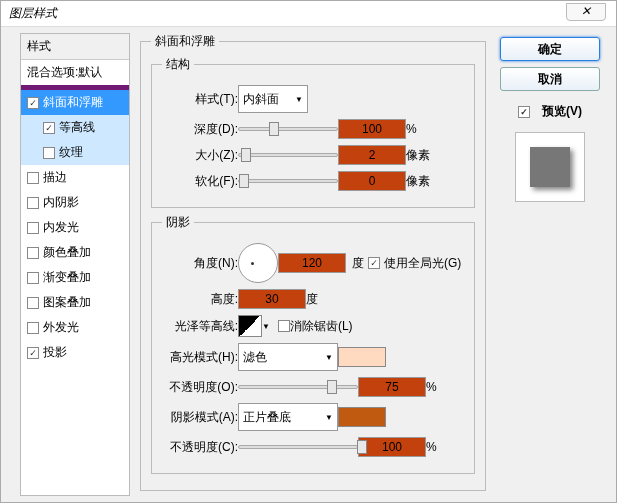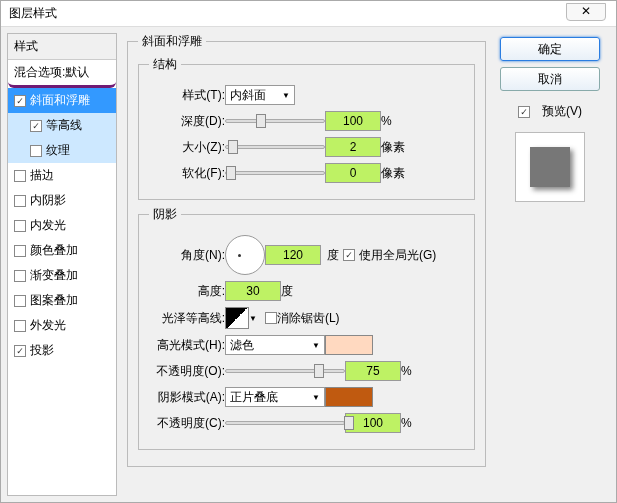--- a/index.html
+++ b/index.html
@@ -1,48 +1,48 @@
 <!DOCTYPE html>
 <html><head>
 <meta charset="utf-8">
 <style>
 * { box-sizing: border-box; font-family: "Microsoft YaHei", "SimSun", sans-serif; font-size: 12px; }
 body { margin: 0; background: #f0f0f0; }
 .dialog { width: 617px; height: 503px; background: #f0f0f0; border: 1px solid #aaa; position: relative; }
-.titlebar { height: 26px; background: #fff; border-bottom: 1px solid #ddd; padding: 4px 8px; display: flex; align-items: center; }
+.titlebar { height: 26px; background: #fff; border-bottom: 1px solid #ddd; padding: 4px 8px; display: flex; align-items: center; font-style: italic; }
 .close-btn { position: absolute; right: 10px; top: 2px; width: 40px; height: 18px; border: 1px solid #bbb; border-radius: 0 0 4px 4px; background: #f8f8f8; text-align: center; line-height: 14px; }
-.body { display: flex; padding: 6px; height: calc(100% - 26px); }
+.body { display: flex; padding: 6px; height: calc(100% - 26px); margin-left: 13px; }
 .left-panel { width: 110px; border: 1px solid #bbb; background: #fff; margin-right: 6px; }
 .left-head { padding: 4px 6px; border-bottom: 1px solid #ccc; background: #f0f0f0; }
-.left-sub { padding: 4px 6px; border-bottom: 3px solid #701a75; background: #fff; border-radius: 6px; }
+.left-sub { padding: 4px 6px; border-bottom: 5px solid #701a75; background: #fff; }
 .left-item { padding: 4px 6px; display: flex; align-items: center; gap: 4px; cursor: pointer; }
 .left-item.sel { background: #3399ff; color: #fff; }
 .left-item.sub-sel { background: #cde8ff; }
 .left-item.indent { padding-left: 22px; }
 .cb { width: 12px; height: 12px; border: 1px solid #888; background: #fff; display: inline-flex; align-items: center; justify-content: center; font-size: 9px; color: #333; }
 .cb.checked::after { content: "✓"; }
 .mid { flex: 1; padding: 0 4px; }
 fieldset { border: 1px solid #bbb; margin: 0 0 6px 0; padding: 6px 10px 10px 10px; background: #f0f0f0; }
 legend { padding: 0 4px; }
 .row { display: flex; align-items: center; margin: 6px 0; gap: 0; }
 .lbl { width: 76px; text-align: right; }
-.combo { border: 1px solid #999; background: #fff; height: 20px; padding: 0 4px; min-width: 70px; display: inline-flex; align-items: center; position: relative; }
+.combo { border: 1px solid #999; background: #fff; height: 28px; padding: 0 4px; min-width: 70px; display: inline-flex; align-items: center; position: relative; }
 .combo::after { content: "▼"; font-size: 8px; position: absolute; right: 4px; }
 .slider { height: 4px; background: #ddd; border: 1px solid #aaa; border-radius: 2px; position: relative; flex: 0 0 100px; }
 .slider .thumb { width: 10px; height: 14px; background: #e8e8e8; border: 1px solid #888; position: absolute; top: -6px; }
-.numbox { width: 56px; height: 20px; border: 1px solid #999; background: #bef264; text-align: center; line-height: 18px; }
+.numbox { width: 68px; height: 20px; border: 1px solid #999; background: #c2410c; text-align: center; line-height: 18px; }
 .unit { width: 30px; }
 .radio { width: 12px; height: 12px; border: 1px solid #888; border-radius: 50%; display: inline-flex; align-items: center; justify-content: center; }
 .radio.checked::after { content: ""; width: 6px; height: 6px; background: #333; border-radius: 50%; }
 .anglewheel { width: 40px; height: 40px; border: 1px solid #999; border-radius: 50%; background: #fff; position: relative; }
 .anglewheel::after { content: ""; position: absolute; width: 3px; height: 3px; background: #333; border-radius: 50%; left: 12px; top: 18px; }
 .swatch { width: 24px; height: 22px; border: 1px solid #888; display: inline-block; }
 .swatch.grad { background: linear-gradient(135deg, #000 0 50%, #fff 50% 100%); }
 .swatch-big { width: 48px; height: 20px; border: 1px solid #888; }
-.right { width: 120px; display: flex; flex-direction: column; align-items: center; gap: 6px; padding: 4px; }
+.right { width: 120px; display: flex; flex-direction: column; align-items: center; gap: 6px; padding: 4px; font-weight: bold; }
 .btn { width: 100px; height: 24px; border: 1px solid #8aa; background: linear-gradient(#fff,#e8f0f8); border-radius: 3px; text-align: center; line-height: 22px; cursor: pointer; }
 .btn.primary { border: 1px solid #2a7de1; box-shadow: 0 0 3px #2a7de1; }
 .preview { width: 70px; height: 70px; background: #fff; border: 1px solid #bbb; display: flex; align-items: center; justify-content: center; margin-top: 6px; }
 .preview .inner { width: 40px; height: 40px; background: #777; box-shadow: 3px 3px 5px #888; }
 </style>
 </head>
 <body>
 
 <div class="dialog">
   <div class="titlebar">

